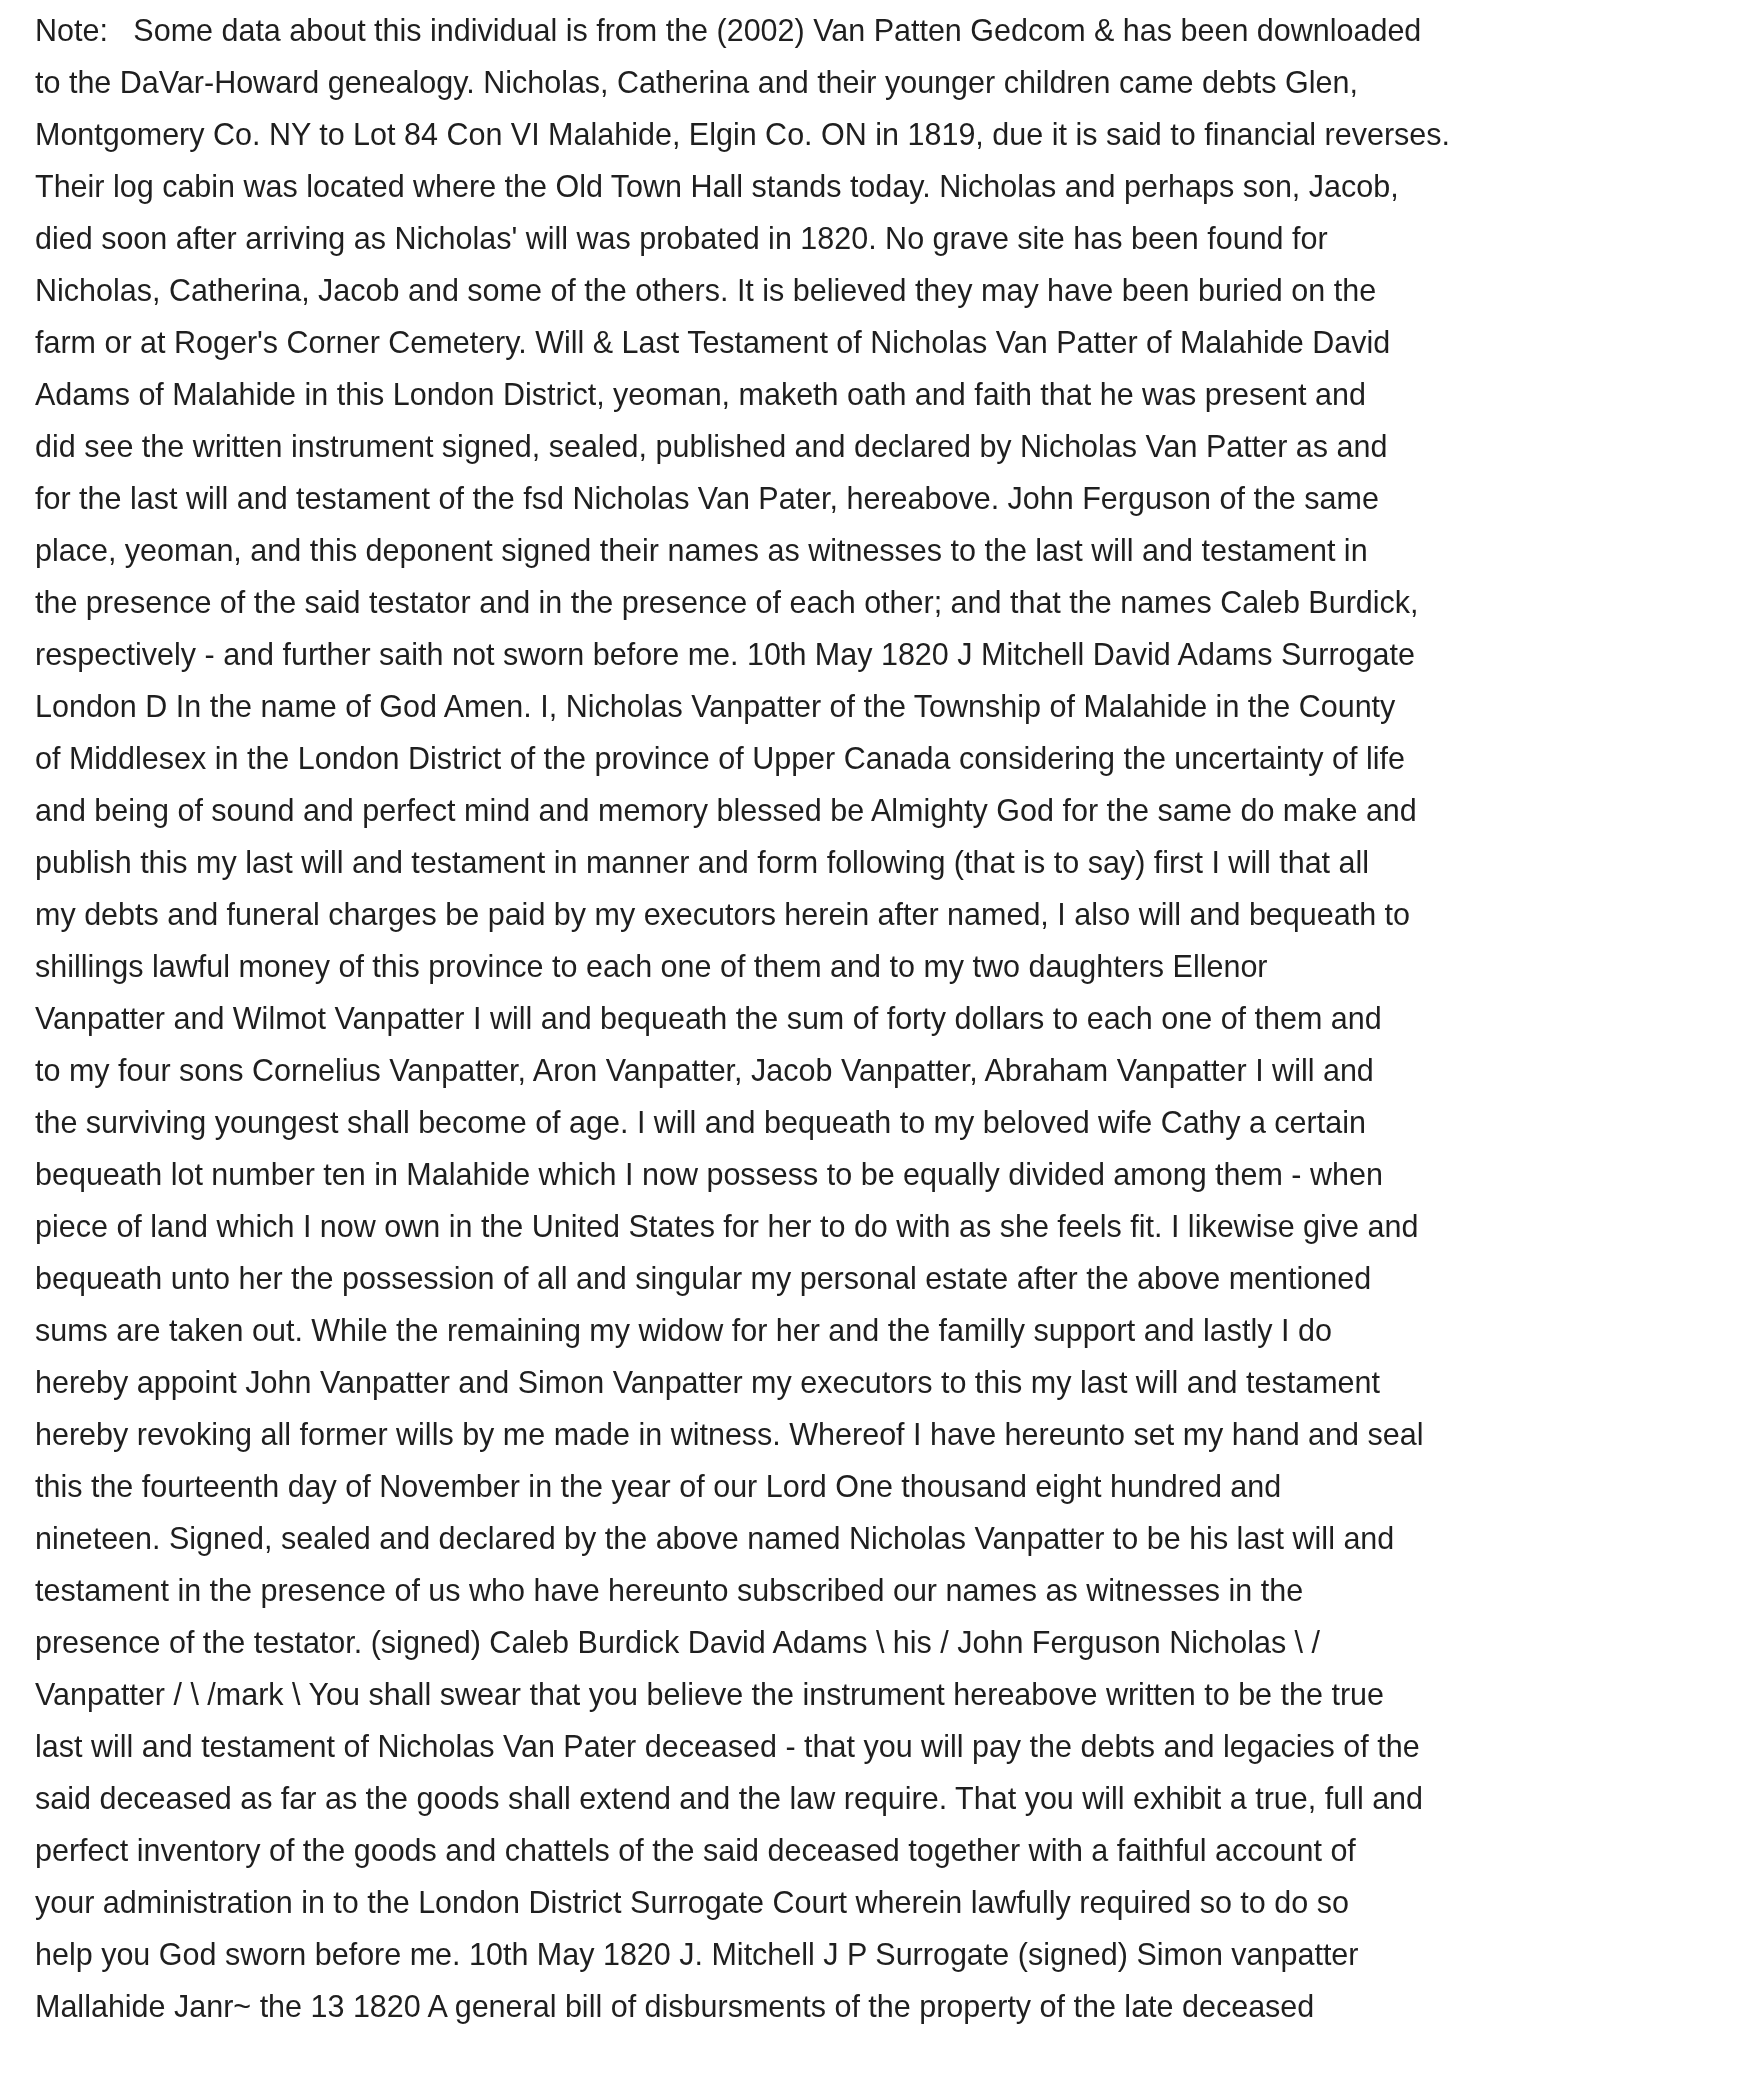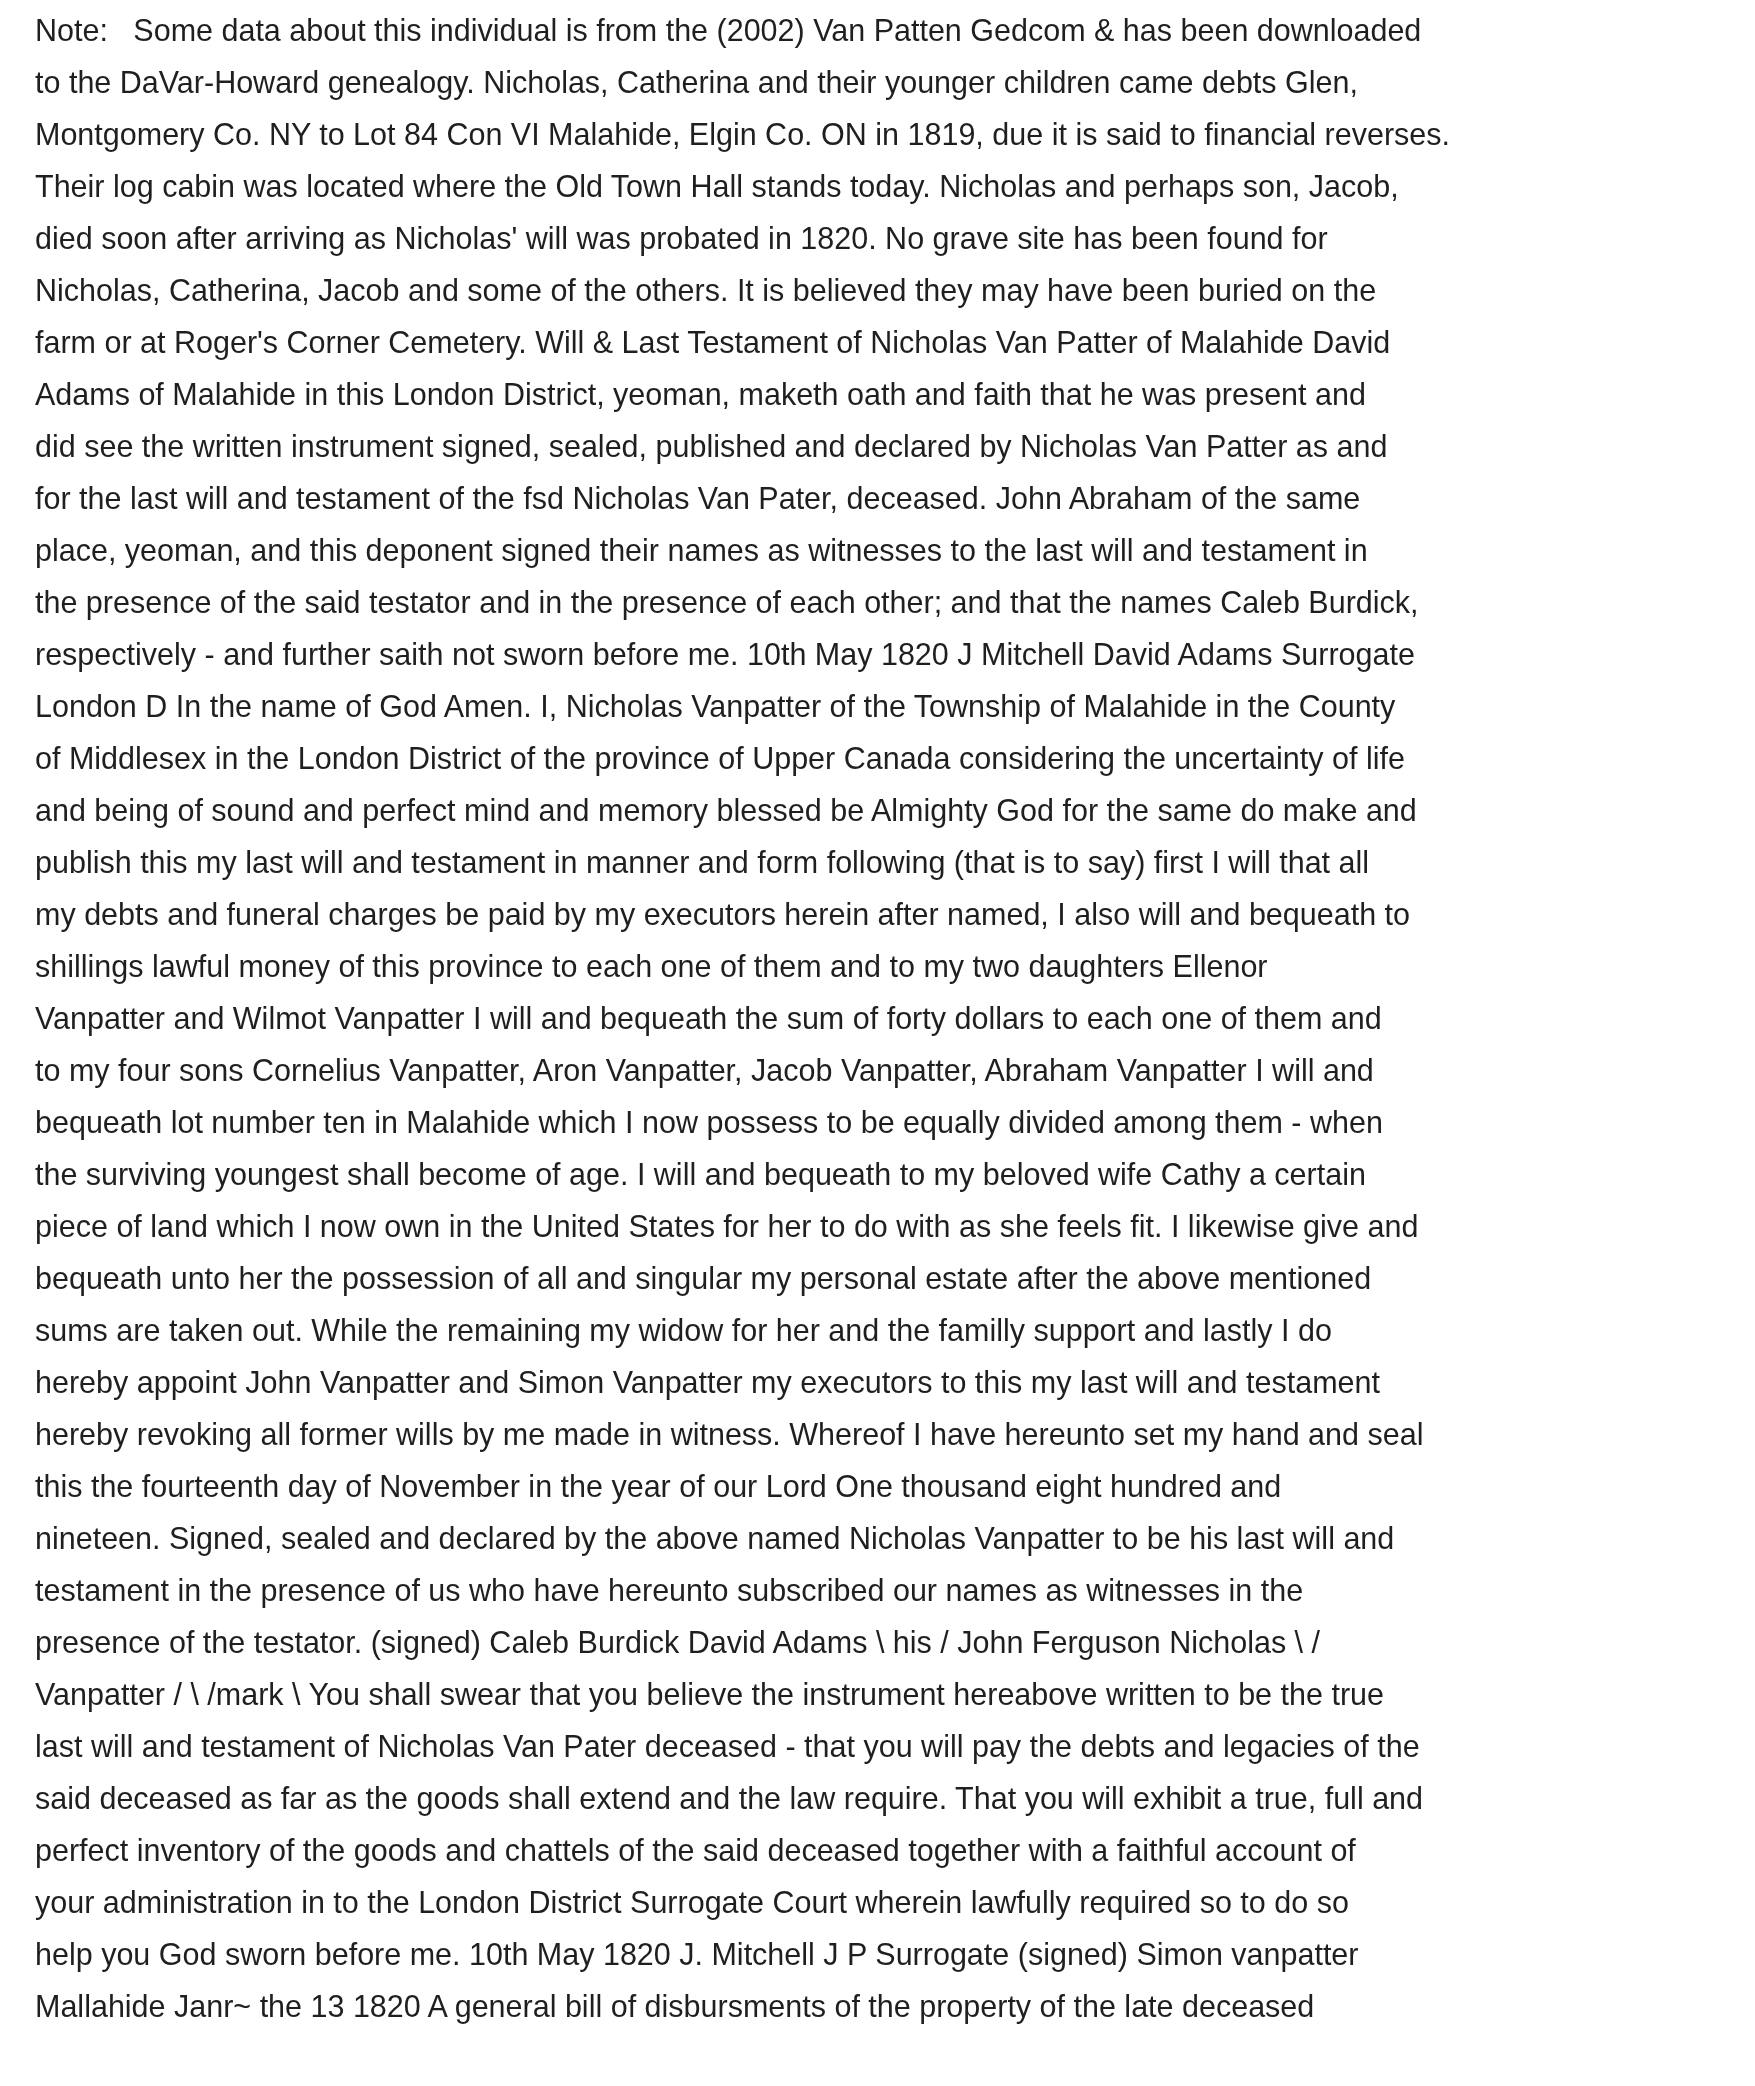--- a/index.html
+++ b/index.html
@@ -36,34 +36,34 @@
   <div class="text-block">
       <div class="note-line">Note:   Some data about this individual is from the (2002) Van Patten Gedcom &amp; has been downloaded</div>
       <div class="note-line">to the DaVar-Howard genealogy. Nicholas, Catherina and their younger children came debts Glen,</div>
       <div class="note-line">Montgomery Co. NY to Lot 84 Con VI Malahide, Elgin Co. ON in 1819, due it is said to financial reverses.</div>
       <div class="note-line">Their log cabin was located where the Old Town Hall stands today. Nicholas and perhaps son, Jacob,</div>
       <div class="note-line">died soon after arriving as Nicholas' will was probated in 1820. No grave site has been found for</div>
       <div class="note-line">Nicholas, Catherina, Jacob and some of the others. It is believed they may have been buried on the</div>
       <div class="note-line">farm or at Roger's Corner Cemetery. Will &amp; Last Testament of Nicholas Van Patter of Malahide David</div>
       <div class="note-line">Adams of Malahide in this London District, yeoman, maketh oath and faith that he was present and</div>
       <div class="note-line">did see the written instrument signed, sealed, published and declared by Nicholas Van Patter as and</div>
-      <div class="note-line">for the last will and testament of the fsd Nicholas Van Pater, deceased. John Abraham of the same</div>
+      <div class="note-line">for the last will and testament of the fsd Nicholas Van Pater, hereabove. John Ferguson of the same</div>
       <div class="note-line">place, yeoman, and this deponent signed their names as witnesses to the last will and testament in</div>
       <div class="note-line">the presence of the said testator and in the presence of each other; and that the names Caleb Burdick,</div>
       <div class="note-line">respectively - and further saith not sworn before me. 10th May 1820 J Mitchell David Adams Surrogate</div>
       <div class="note-line">London D In the name of God Amen. I, Nicholas Vanpatter of the Township of Malahide in the County</div>
       <div class="note-line">of Middlesex in the London District of the province of Upper Canada considering the uncertainty of life</div>
       <div class="note-line">and being of sound and perfect mind and memory blessed be Almighty God for the same do make and</div>
       <div class="note-line">publish this my last will and testament in manner and form following (that is to say) first I will that all</div>
       <div class="note-line">my debts and funeral charges be paid by my executors herein after named, I also will and bequeath to</div>
       <div class="note-line">shillings lawful money of this province to each one of them and to my two daughters Ellenor</div>
       <div class="note-line">Vanpatter and Wilmot Vanpatter I will and bequeath the sum of forty dollars to each one of them and</div>
       <div class="note-line">to my four sons Cornelius Vanpatter, Aron Vanpatter, Jacob Vanpatter, Abraham Vanpatter I will and</div>
+      <div class="note-line">the surviving youngest shall become of age. I will and bequeath to my beloved wife Cathy a certain</div>
       <div class="note-line">bequeath lot number ten in Malahide which I now possess to be equally divided among them - when</div>
-      <div class="note-line">the surviving youngest shall become of age. I will and bequeath to my beloved wife Cathy a certain</div>
       <div class="note-line">piece of land which I now own in the United States for her to do with as she feels fit. I likewise give and</div>
       <div class="note-line">bequeath unto her the possession of all and singular my personal estate after the above mentioned</div>
       <div class="note-line">sums are taken out. While the remaining my widow for her and the familly support and lastly I do</div>
       <div class="note-line">hereby appoint John Vanpatter and Simon Vanpatter my executors to this my last will and testament</div>
       <div class="note-line">hereby revoking all former wills by me made in witness. Whereof I have hereunto set my hand and seal</div>
       <div class="note-line">this the fourteenth day of November in the year of our Lord One thousand eight hundred and</div>
       <div class="note-line">nineteen. Signed, sealed and declared by the above named Nicholas Vanpatter to be his last will and</div>
       <div class="note-line">testament in the presence of us who have hereunto subscribed our names as witnesses in the</div>
       <div class="note-line">presence of the testator. (signed) Caleb Burdick David Adams \ his / John Ferguson Nicholas \ /</div>
       <div class="note-line">Vanpatter / \ /mark \ You shall swear that you believe the instrument hereabove written to be the true</div>

